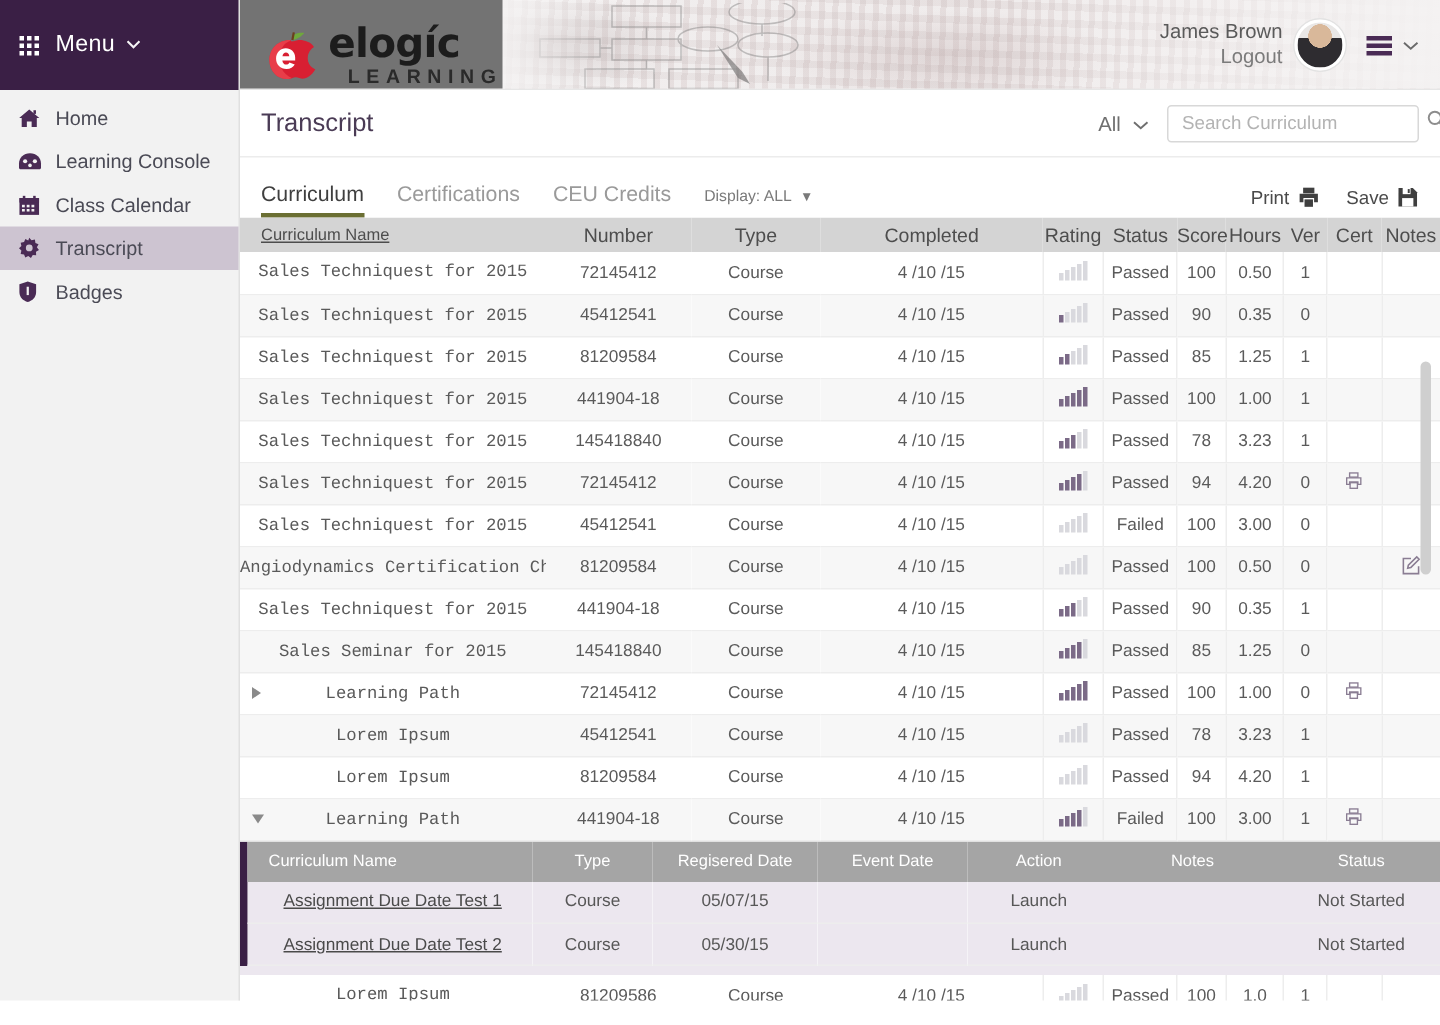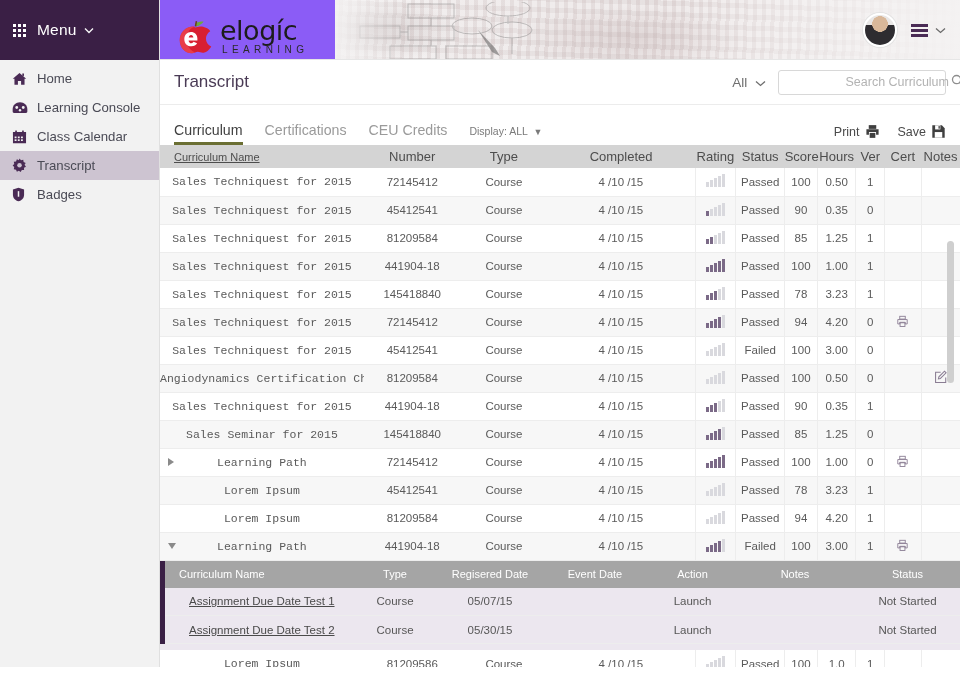--- a/index.html
+++ b/index.html
@@ -82,26 +82,26 @@
     opacity: .95;
   }
   .banner .flow { position: absolute; left: 20px; top: 2px; opacity: .55; }
   .banner .fade {
     position: absolute; inset: 0;
     background: linear-gradient(90deg, rgba(244,242,242,.95) 0%, rgba(244,242,242,.15) 12%, rgba(244,242,242,.12) 55%, rgba(244,242,242,.80) 88%, rgba(244,242,242,.98) 100%);
   }
 
   .logo-wrap {
     position: absolute; left: 0; top: 0; width: 175px; height: 72px;
-    background: #8b5cf6; z-index: 3;
-    display: flex; align-items: center; padding-left: 14px;
+    background: #737373; z-index: 3;
+    display: flex; align-items: center; padding-left: 14px; font-weight: bold;
   }
   .logo-word { margin-left: 4px; line-height: 1; }
   .logo-main { font-size: 27px; color: #1c1c1c; letter-spacing: -.5px; font-family: "DejaVu Sans", sans-serif; }
-  .logo-sub { font-size: 10px; color: #2a2a2a; letter-spacing: 4.4px; margin-top: 1px; padding-left: 2px; }
+  .logo-sub { font-size: 13px; color: #2a2a2a; letter-spacing: 4.4px; margin-top: 1px; padding-left: 2px; margin-left: 11px; }
 
   .user-area {
     position: absolute; right: 14px; top: 0; height: 60px; z-index: 4;
     display: flex; align-items: center;
   }
   .user-names { text-align: right; line-height: 1.25; margin-right: 8px; }
   .user-name { font-size: 13.5px; color: #5a5a5a; }
   .user-logout { font-size: 13.5px; color: #7b7b7b; cursor: pointer; }
   .avatar {
     width: 34px; height: 34px; border-radius: 50%;
@@ -125,21 +125,21 @@
   }
   .page-title { font-size: 17px; color: #4a3b55; flex: 1 1 auto; }
   .all-sel { font-size: 13.5px; color: #6f6f6f; margin-right: 12px; cursor: pointer; }
   .all-sel .cv { font-size: 10px; margin-left: 4px; }
   .searchbox {
     width: 168px; height: 25px; border: 1px solid #d8d8d8; border-radius: 3px;
     display: flex; align-items: center; padding: 0 7px; background: #fff;
   }
   .searchbox input {
     border: 0; outline: 0; flex: 1 1 auto; font-size: 12.5px; color: #555;
-    font-family: "Liberation Sans", sans-serif; background: transparent; text-align: right;
+    font-family: "Liberation Sans", sans-serif; background: transparent;
   }
   .searchbox input::placeholder { color: #b3b3b3; }
   .mag { color: #8d8d8d; }
 
   
   .tabrow {
     height: 40px; display: flex; align-items: flex-end;
     padding: 0 14px 0 14px; position: relative;
   }
   .tab {
@@ -345,20 +345,24 @@
           <path d="M21 12 C12 12 6 18.5 6 26.5 C6 34 11.5 40 18.5 40 C20 40 21 39.6 22 39.2 C15.5 36 12 30 13.5 22 C14.5 16.5 18 13.4 21 12.6 Z" fill="#ef4a52" opacity=".7"></path>
           <path d="M24.5 24.5 C24.5 20.5 21.5 17.8 17.8 17.8 C13.8 17.8 10.8 21 10.8 25.3 C10.8 29.8 13.9 32.8 18.3 32.8 C21 32.8 23.2 31.6 24.2 29.6 L20.4 28.1 C19.9 29.1 19.2 29.6 18.2 29.6 C16.6 29.6 15.5 28.5 15.3 26.6 L24.5 26.6 Z M15.4 23.6 C15.7 22 16.6 21 17.9 21 C19.2 21 20.1 22 20.3 23.6 Z" fill="#ffffff"></path>
         </svg>
         <div class="logo-word">
           <div class="logo-main">elogíc</div>
           <div class="logo-sub">LEARNING</div>
         </div>
       </div>
 
       <div class="user-area">
+        <div class="user-names">
+          <div class="user-name">James Brown</div>
+          <div class="user-logout">Logout</div>
+        </div>
         <div class="avatar"></div>
         <div class="hamb">
           <span class="bars">
               <i></i>
               <i></i>
               <i></i>
             </span>
           <span class="cv">
             <svg width="11" height="7" viewBox="0 0 11 7">
                 <path d="M1 1.5 L5.5 5.5 L10 1.5" stroke="#6b6b6b" stroke-width="1.3" fill="none"></path>

